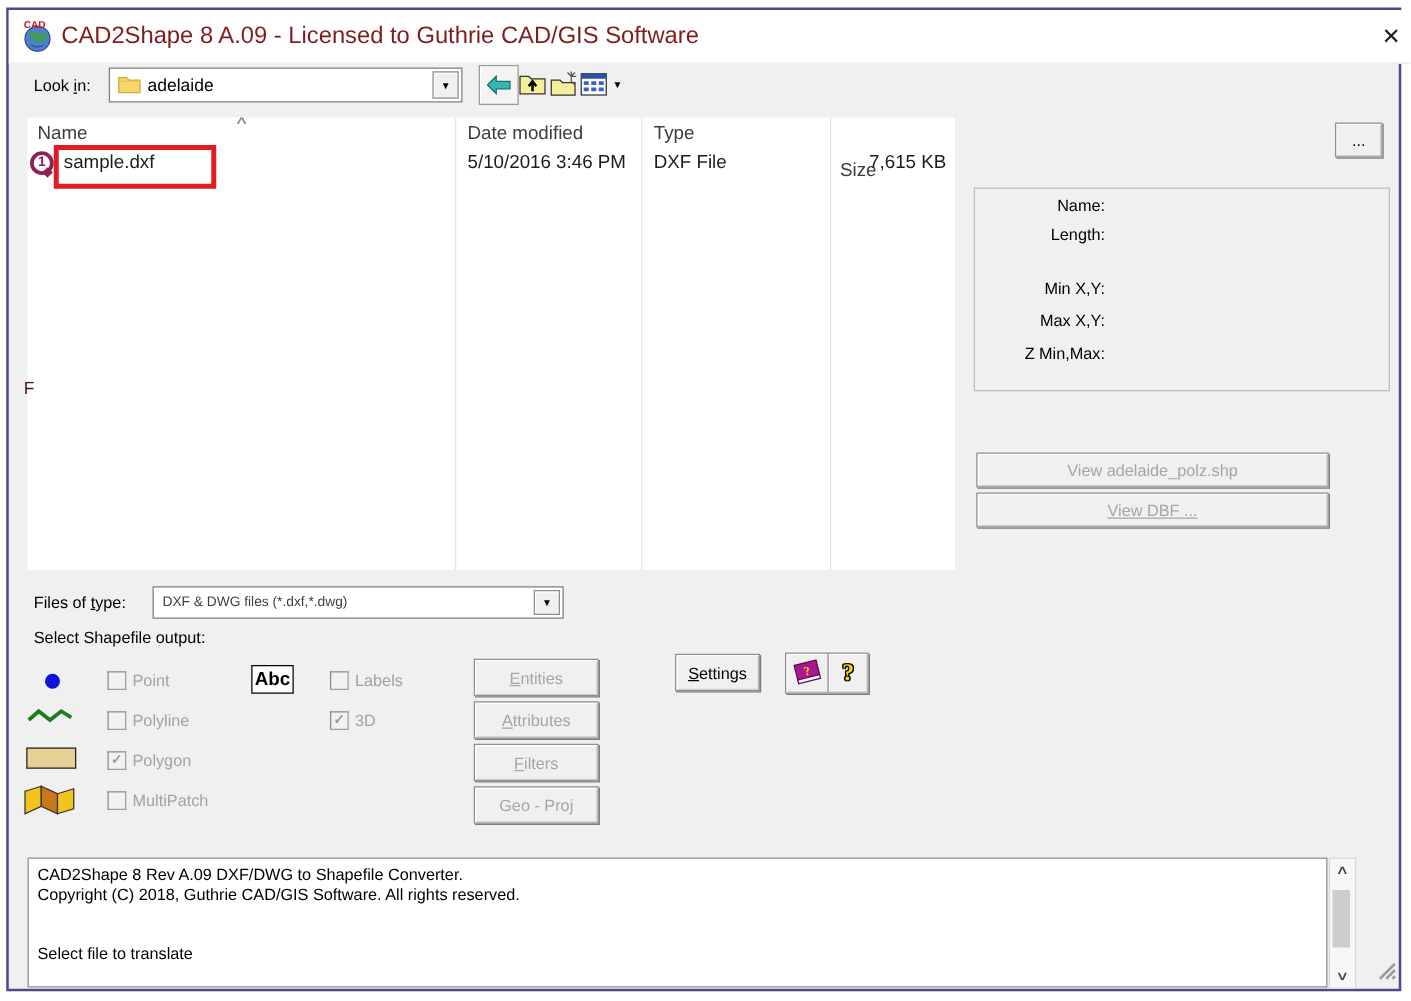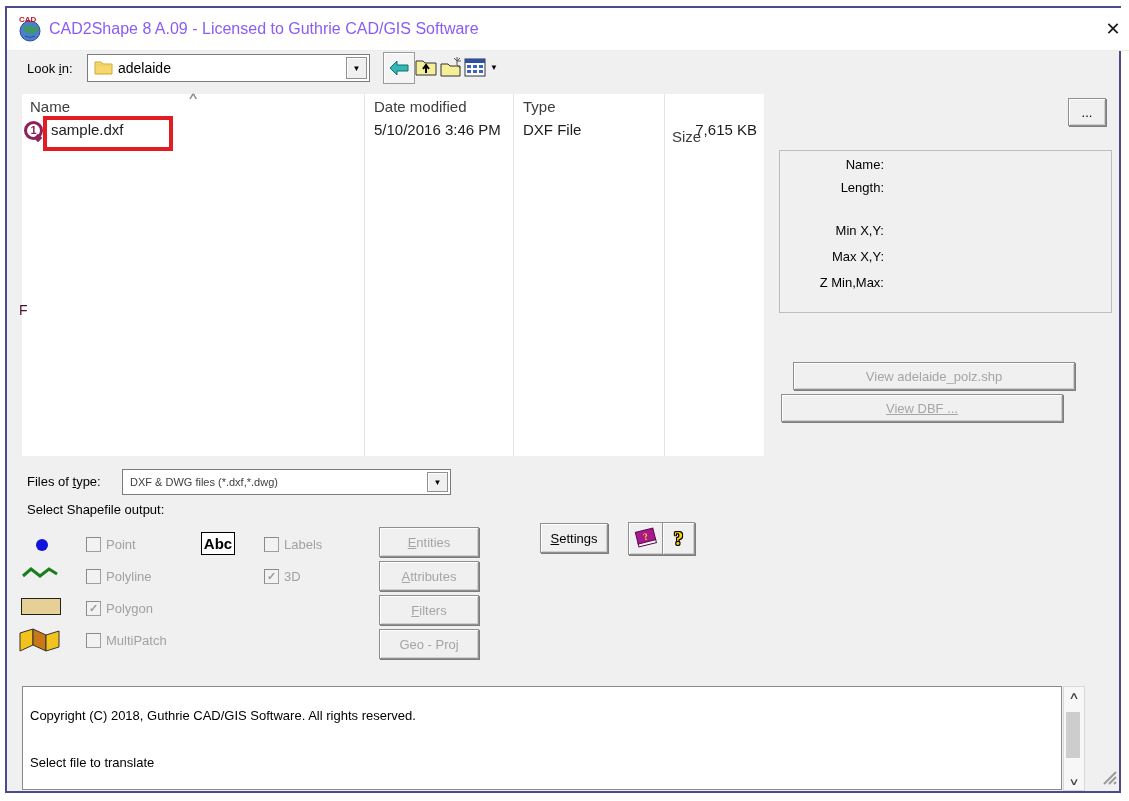--- a/index.html
+++ b/index.html
@@ -8,21 +8,21 @@
     background:#ffffff;font-family:"Liberation Sans",sans-serif;
     -webkit-font-smoothing:antialiased;
   }
   .window{
     position:absolute;left:5px;top:6px;width:1112px;height:783px;
     border:2px solid #4c4a8a;background:#f0f0f0;
   }
   
   .titlebar{position:absolute;left:0;top:0;width:100%;height:42px;background:#fff;border-bottom:1px solid #ececec;padding-left:20px;}
   .appicon{position:absolute;left:8px;top:6px;width:30px;height:30px;}
-  .title{position:absolute;left:42px;top:0;height:42px;line-height:42px;font-size:16px;color:#8b5cf6;white-space:nowrap;}
+  .title{position:absolute;left:42px;top:0;height:42px;line-height:42px;font-size:19px;color:#7f1d1d;white-space:nowrap;}
   .close{position:absolute;right:12px;top:7px;width:28px;height:28px;display:flex;align-items:center;justify-content:center;
          font-size:18px;color:#1b1b1b;cursor:default;}
   
   .lbl{position:absolute;font-size:13px;color:#000;white-space:nowrap;}
   .u{text-decoration:underline;}
   .combo{position:absolute;background:#fff;border:1px solid #7b7b7b;}
   .combo .ctext{position:absolute;left:30px;top:0;height:100%;display:flex;align-items:center;font-size:14px;color:#000;white-space:nowrap;}
   .combo .ctext2{position:absolute;left:7px;top:0;height:100%;display:flex;align-items:center;font-size:11px;color:#404040;white-space:nowrap;}
   .ddbtn{position:absolute;top:2px;right:2px;bottom:2px;width:19px;background:#f0f0f0;border:1px solid #8f8f8f;
          box-shadow:inset 1px 1px 0 #fff;display:flex;align-items:center;justify-content:center;font-size:8px;color:#000;}
@@ -159,21 +159,21 @@
   <div class="btn" style="left:1061px;top:90px;width:36px;height:26px;">...</div>
 
   <div class="infobox">
     <span class="ilbl" style="top:6px;">Name:</span>
     <span class="ilbl" style="top:29px;">Length:</span>
     <span class="ilbl" style="top:72px;">Min X,Y:</span>
     <span class="ilbl" style="top:98px;">Max X,Y:</span>
     <span class="ilbl" style="top:124px;">Z Min,Max:</span>
   </div>
 
-  <div class="btn disabled" style="left:774px;top:354px;width:280px;height:26px;margin-left:12px;">View adelaide_polz.shp</div>
+  <div class="btn disabled" style="left:774px;top:354px;width:280px;height:26px;">View adelaide_polz.shp</div>
   <div class="btn disabled" style="left:774px;top:386px;width:280px;height:26px;text-decoration:underline;">View DBF ...</div>
 
   <span class="lbl" style="left:20px;top:466px;"><span>Files of </span><span class="u">t</span><span>ype:</span></span>
   <div class="combo" style="left:115px;top:461px;width:327px;height:24px;">
     <span class="ctext2">DXF &amp; DWG files (*.dxf,*.dwg)</span>
     <span class="ddbtn">▼</span>
   </div>
 
   <span class="glbl" style="left:20px;top:494px;">Select Shapefile output:</span>
 
@@ -229,20 +229,21 @@
         <rect x="4" y="3" width="18" height="12" fill="#a8188f" stroke="#5c0a50"></rect>
         <text x="13" y="13" font-size="10" font-weight="bold" fill="#ffd800" text-anchor="middle" font-family="Liberation Serif,serif">?</text>
       </g>
     </svg>
   </div>
   <div class="btn" style="left:655px;top:514px;width:31px;height:31px;">
     <span class="qmark">?</span>
   </div>
 
   <div class="status">
+    <span class="sline" style="top:5px;">CAD2Shape 8 Rev A.09 DXF/DWG to Shapefile Converter.</span>
     <span class="sline" style="top:21px;">Copyright (C) 2018, Guthrie CAD/GIS Software. All rights reserved.</span>
     <span class="sline" style="top:68px;">Select file to translate</span>
   </div>
   <div class="vscroll">
     <span class="sarrow" style="top:3px;">∧</span>
     <span class="sthumb"></span>
     <span class="sarrow" style="bottom:3px;">∨</span>
   </div>
 
   <span class="grip">

